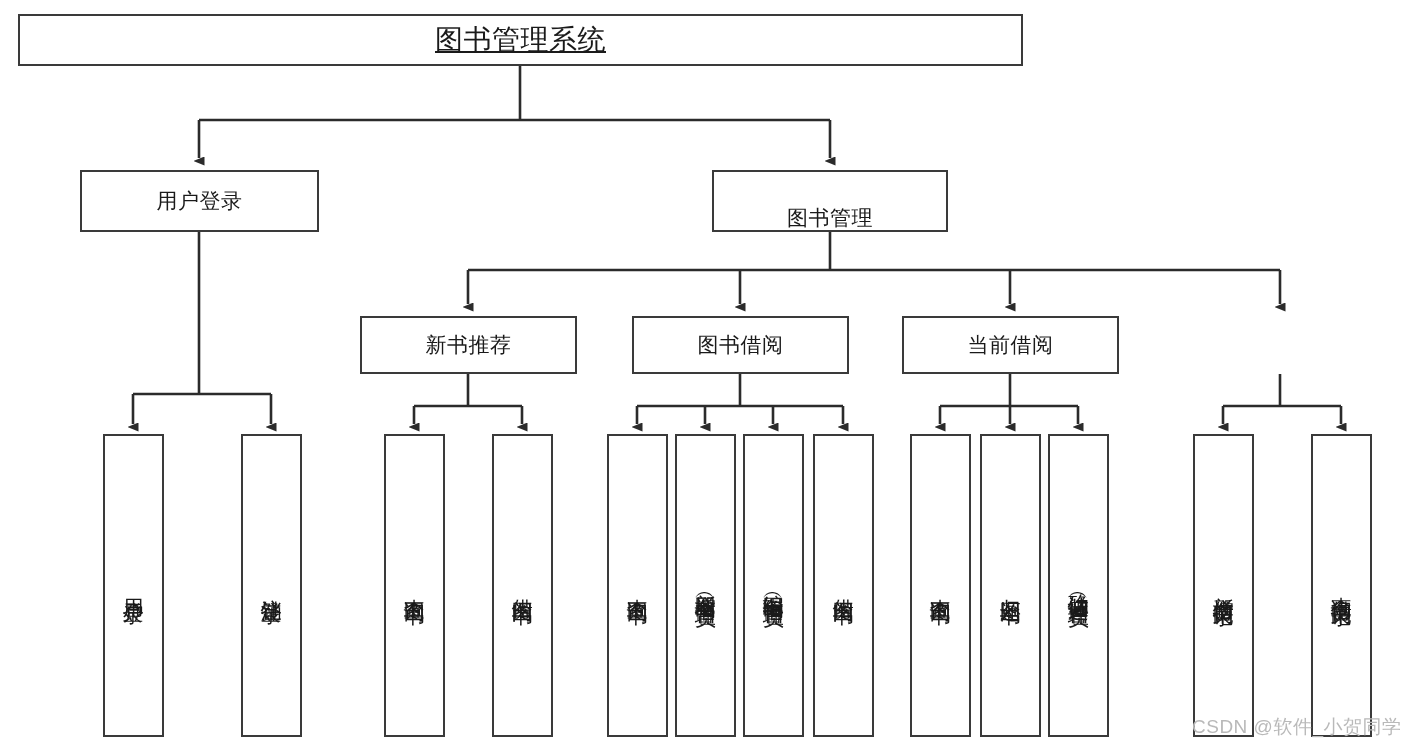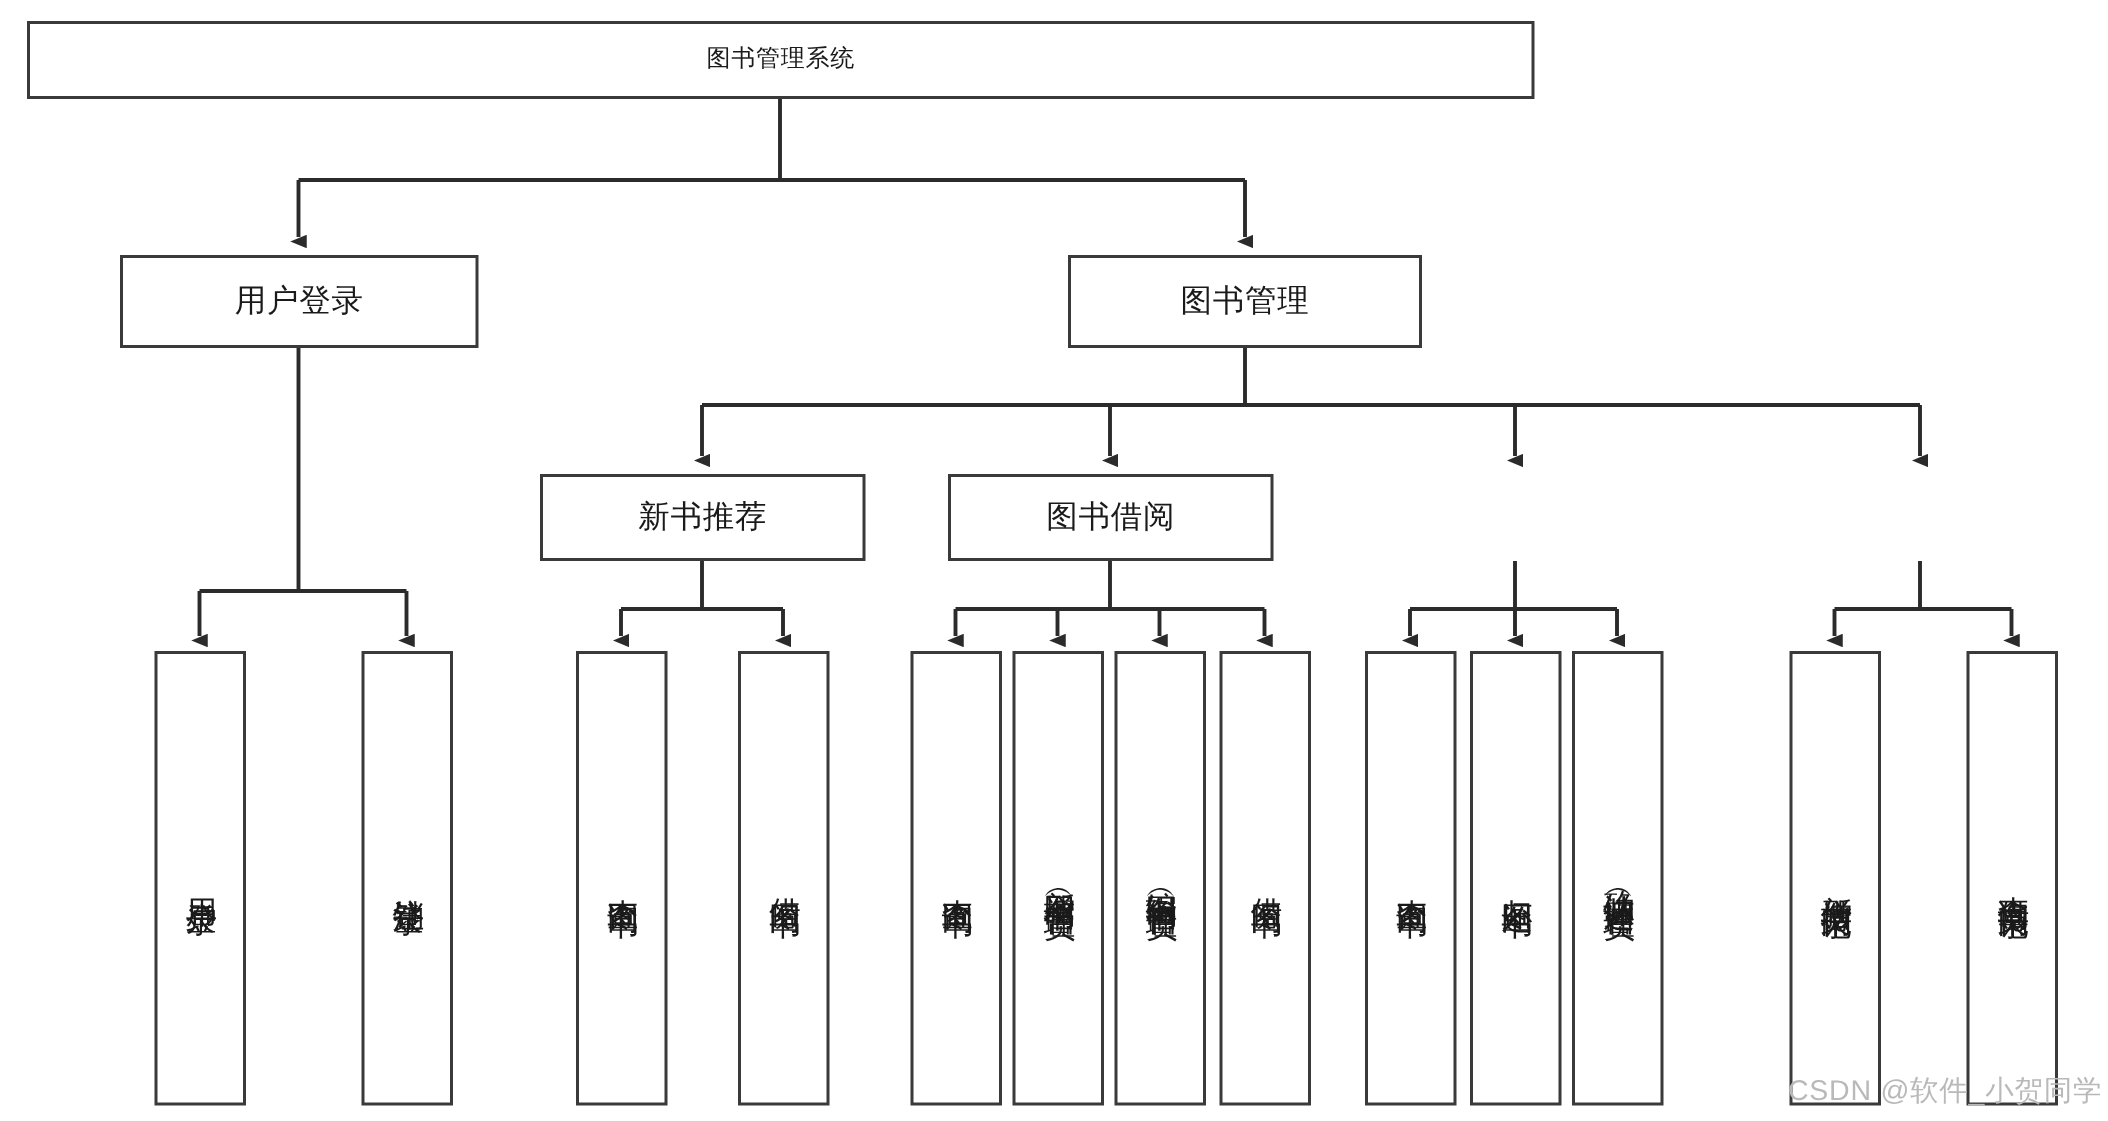--- a/index.html
+++ b/index.html
@@ -32,21 +32,21 @@
     align-items: center;
     justify-content: center;
     color: #1a1a1a;
   }
   .node .label {
     font-size: 21px;
     line-height: 1.15;
     letter-spacing: 0.5px;
     white-space: nowrap;
   }
-  .node.root .label { font-size: 16px; }
+  .node.root .label { font-size: 28px; text-decoration: underline; }
   .node.leaf {
     align-items: center;
     justify-content: center;
   }
   .node.leaf .label {
     writing-mode: vertical-rl;
     text-orientation: upright;
     font-size: 21px;
     line-height: 1.32;
     letter-spacing: 2px;
@@ -117,29 +117,32 @@
     </g>
   </svg>
 
   <div class="node root" style="left:18px; top:14px; width:1005px; height:52px;">
     <span class="label">图书管理系统</span>
   </div>
 
   <div class="node" style="left:80px; top:170px; width:239px; height:62px;">
     <span class="label">用户登录</span>
   </div>
-  <div class="node" style="left:712px; top:170px; width:236px; height:62px;">
+  <div class="node" style="left:712px; top:170px; width:236px; height:62px;align-items:flex-end;">
     <span class="label">图书管理</span>
   </div>
 
   <div class="node" style="left:632px; top:316px; width:217px; height:58px;">
     <span class="label">图书借阅</span>
   </div>
   <div class="node" style="left:360px; top:316px; width:217px; height:58px;">
     <span class="label">新书推荐</span>
+  </div>
+  <div class="node" style="left:902px; top:316px; width:217px; height:58px;">
+    <span class="label">当前借阅</span>
   </div>
 
   <div class="node leaf" style="left:103px; top:434px; width:61px; height:303px;">
     <span class="label">用户登录</span>
   </div>
   <div class="node leaf" style="left:241px; top:434px; width:61px; height:303px;">
     <span class="label">注销登录</span>
   </div>
 
   <div class="node leaf" style="left:384px; top:434px; width:61px; height:303px;">

